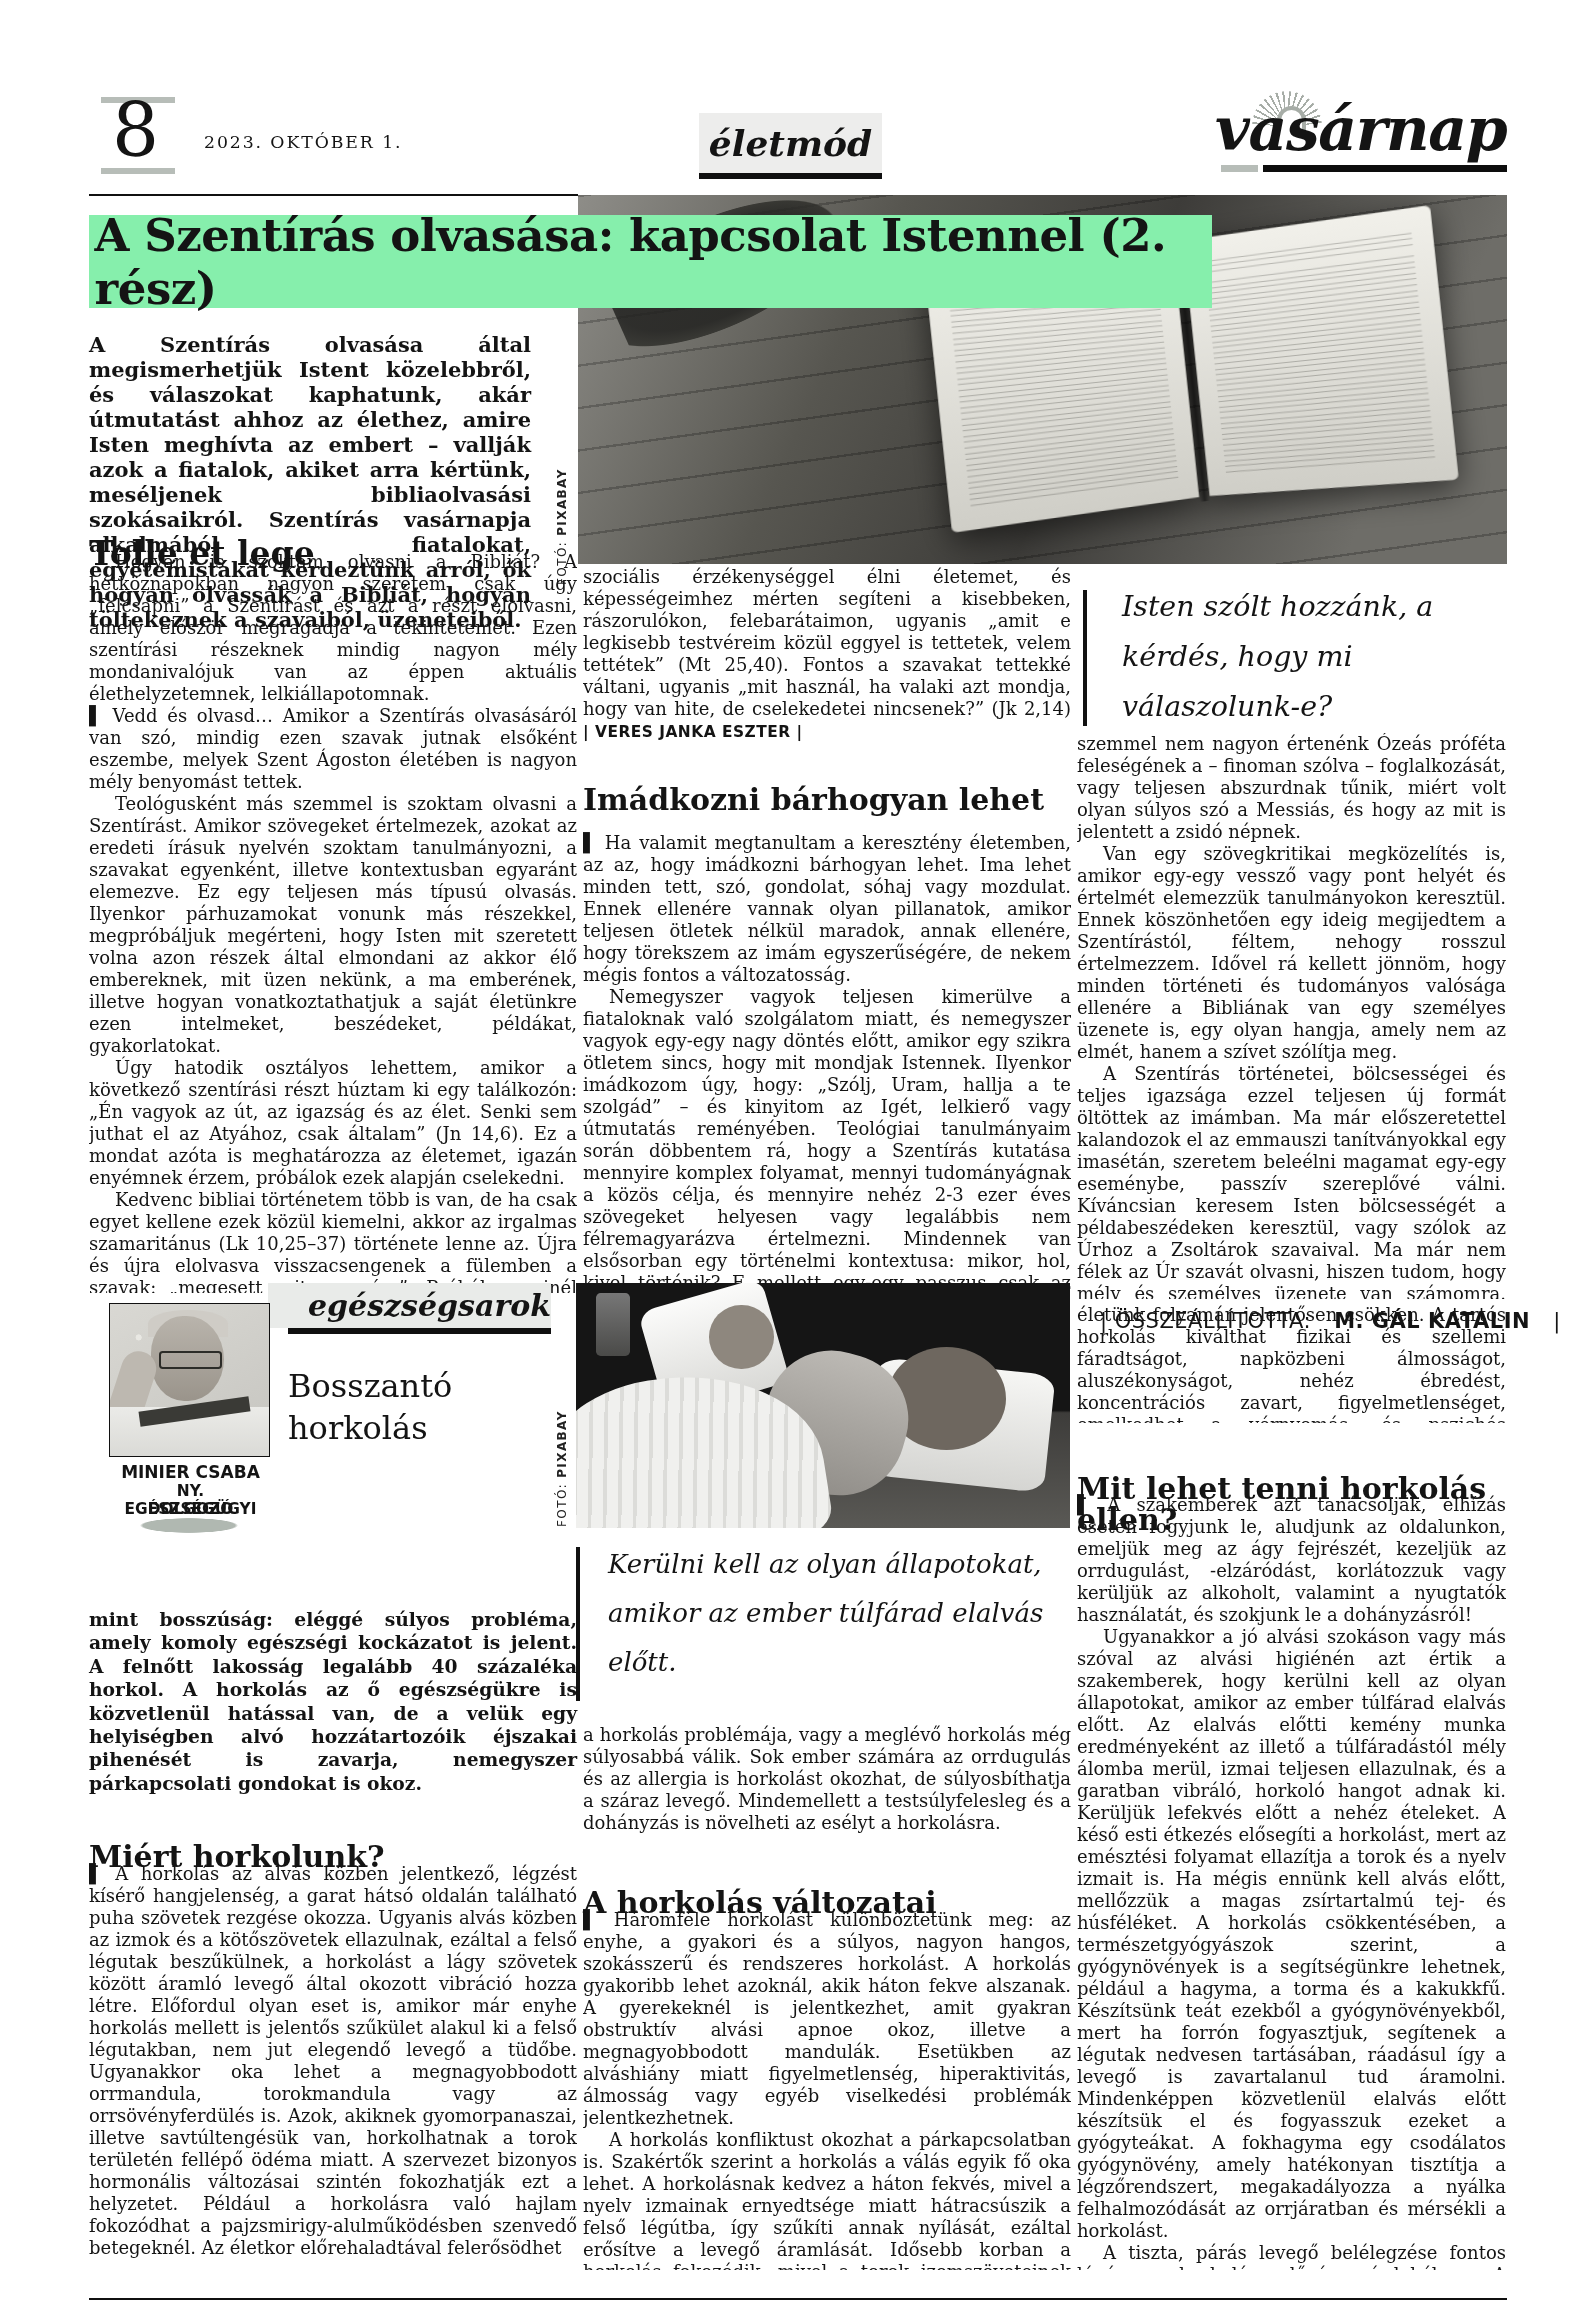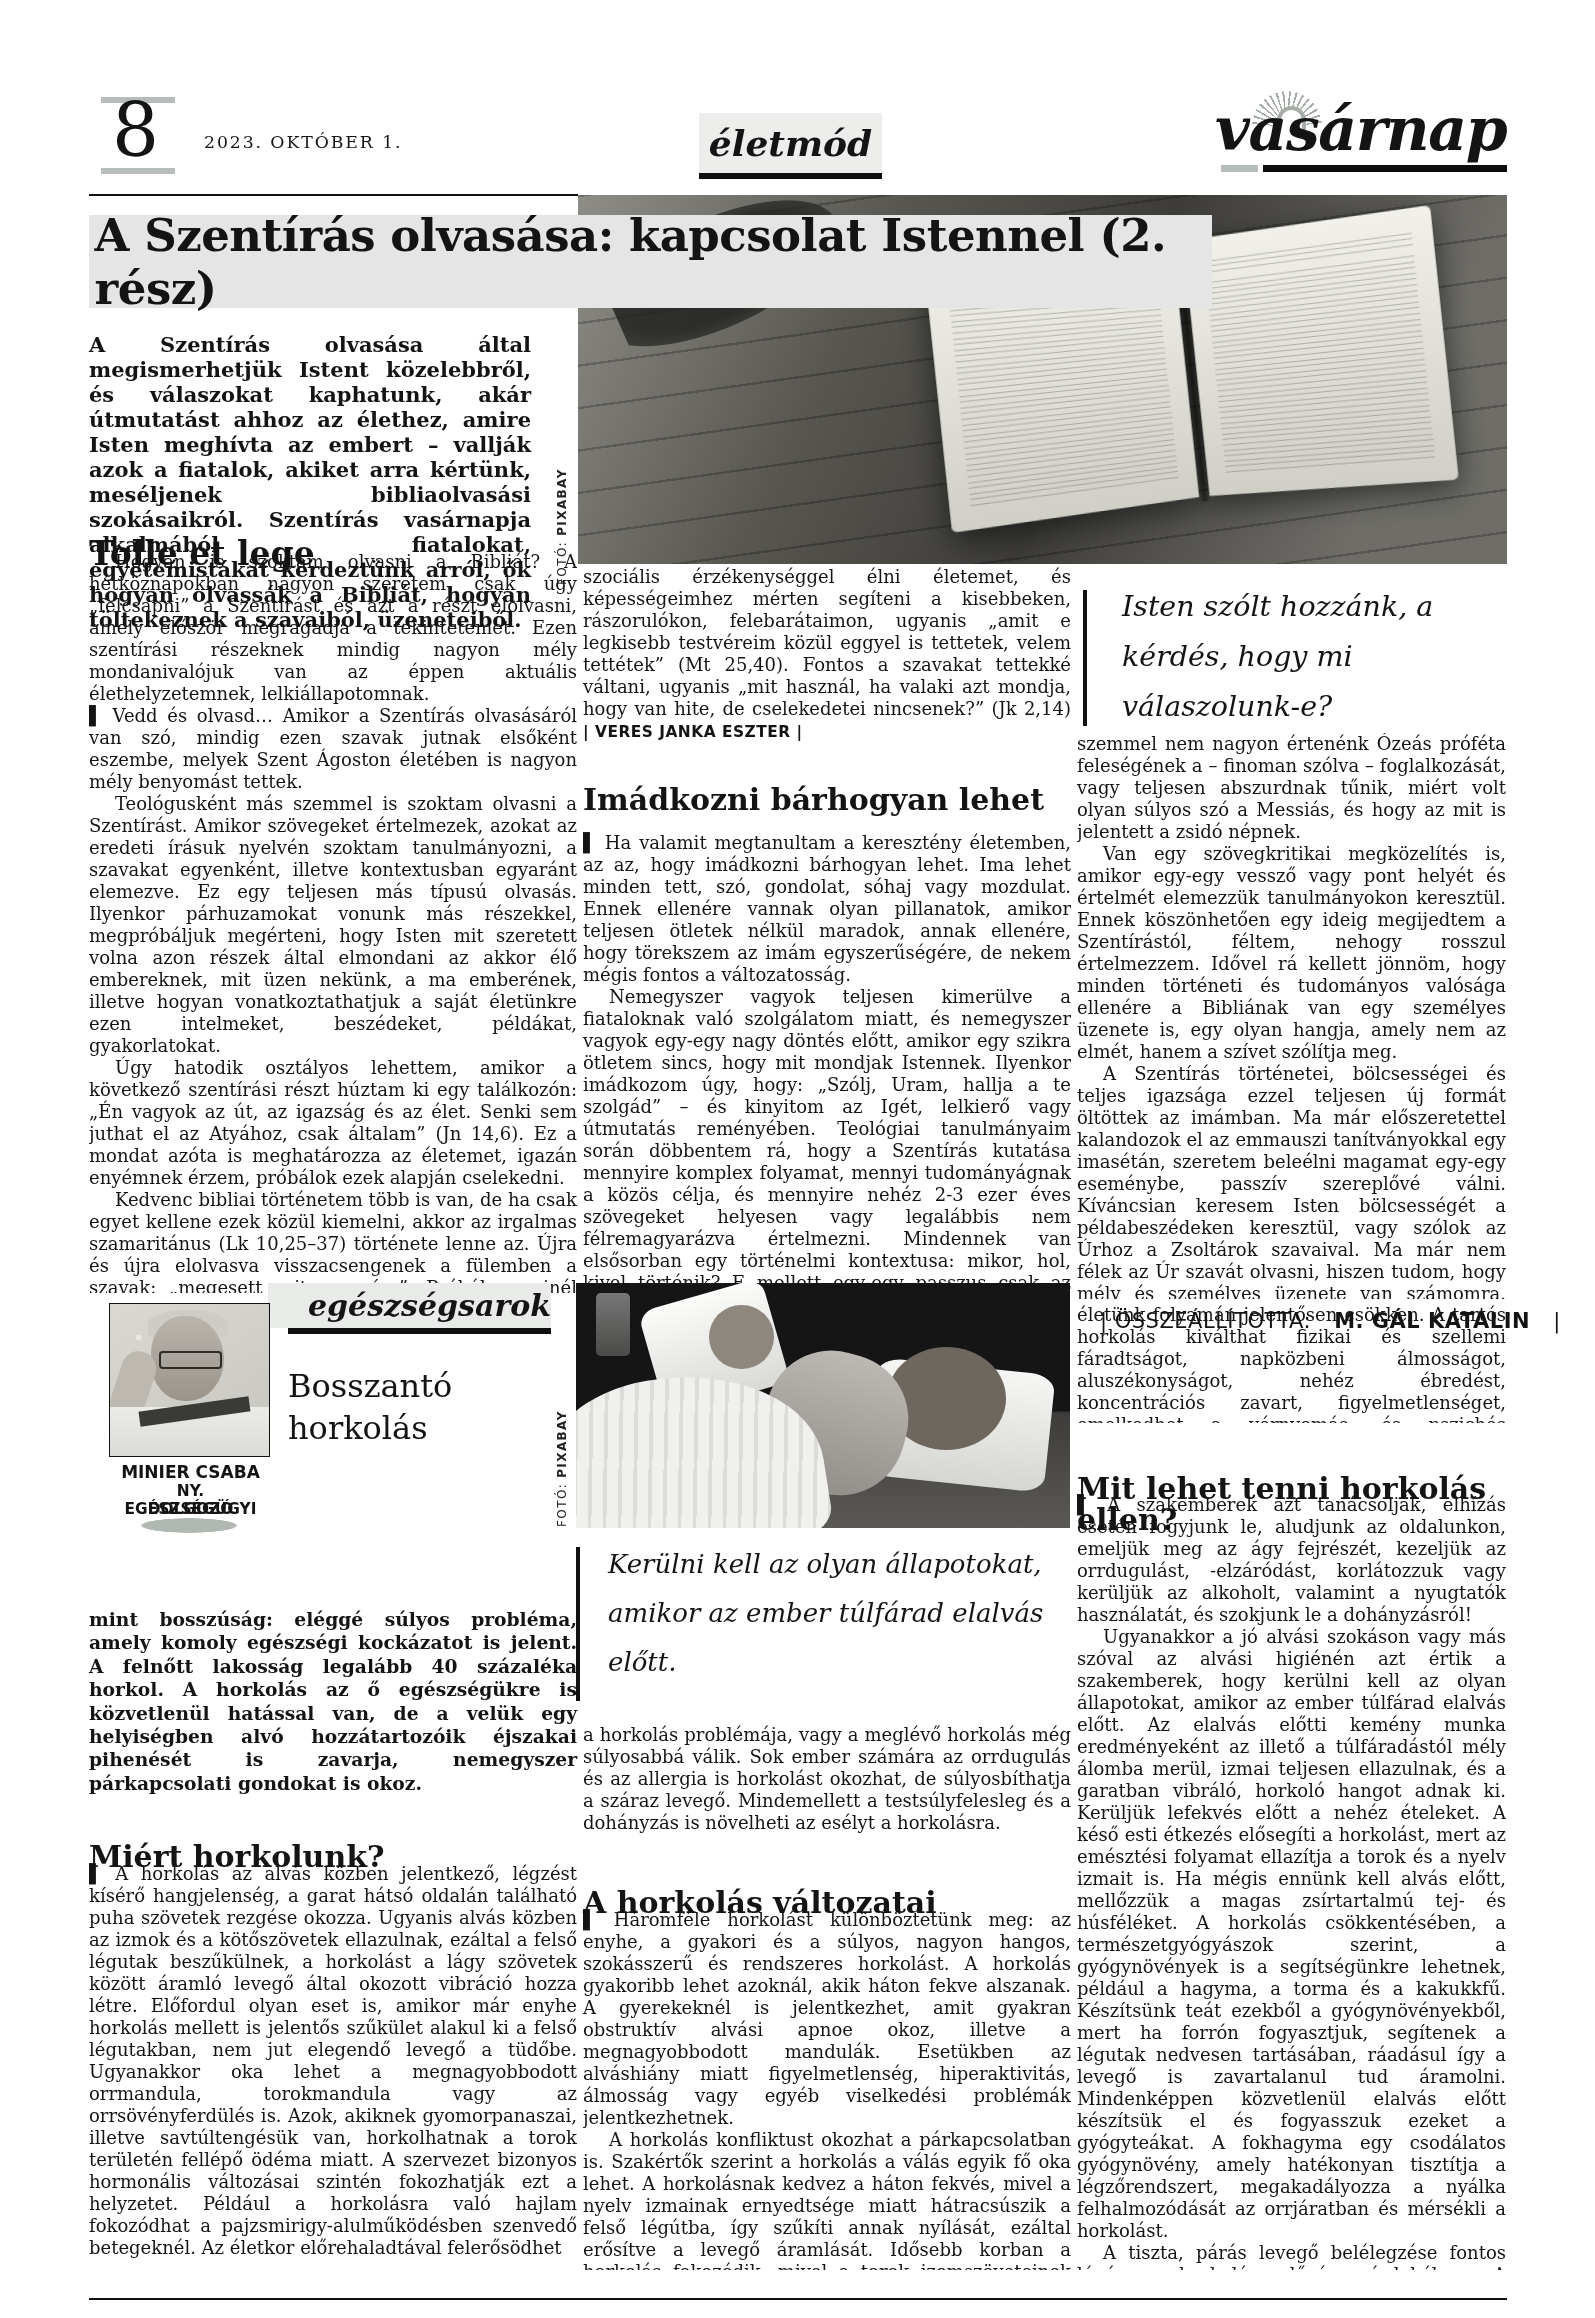--- a/index.html
+++ b/index.html
@@ -67,21 +67,21 @@
       background:linear-gradient(#bcb9b4,#928f8a);}
   .sl-duvet{position:absolute;left:-6%;bottom:-12%;width:56%;height:74%;transform:rotate(-9deg);border-radius:42% 58% 16% 16%;
       background:repeating-linear-gradient(100deg,#f0f0ee 0 11.2px,#dcdcd9 11.2px 15px);}
 
   
   .credit{position:absolute;width:150px;height:16px;transform:rotate(-90deg);transform-origin:0 0;
       font-family:"DejaVu Sans",sans-serif;font-size:12px;letter-spacing:1.4px;color:#222;white-space:nowrap;}
   .credit b{font-weight:bold;}
 
   
-  .headline-band{position:absolute;left:89px;top:215px;width:1123px;height:93px;background:#e5e5e5;
+  .headline-band{position:absolute;left:89px;top:215px;width:1123px;height:93px;background:#86efac;
       display:flex;align-items:center;}
   .headline{font-weight:bold;font-size:45px;letter-spacing:-0.5px;padding-left:5.6px;}
   .lead{position:absolute;left:89px;top:311px;width:442px;font-weight:bold;font-size:21px;line-height:25px;
       text-align:justify;}
   .h2{font-weight:bold;font-size:30px;line-height:1.05;}
   .bt{font-size:18px;line-height:22px;text-align:justify;margin:0;}
   .ind{text-indent:26px;}
   .colbox{position:absolute;overflow:hidden;}
   .byl{font-family:"DejaVu Sans",sans-serif;font-weight:bold;font-size:15.4px;letter-spacing:0.5px;}
   .quote-bar{position:absolute;width:4.2px;background:#111;}

